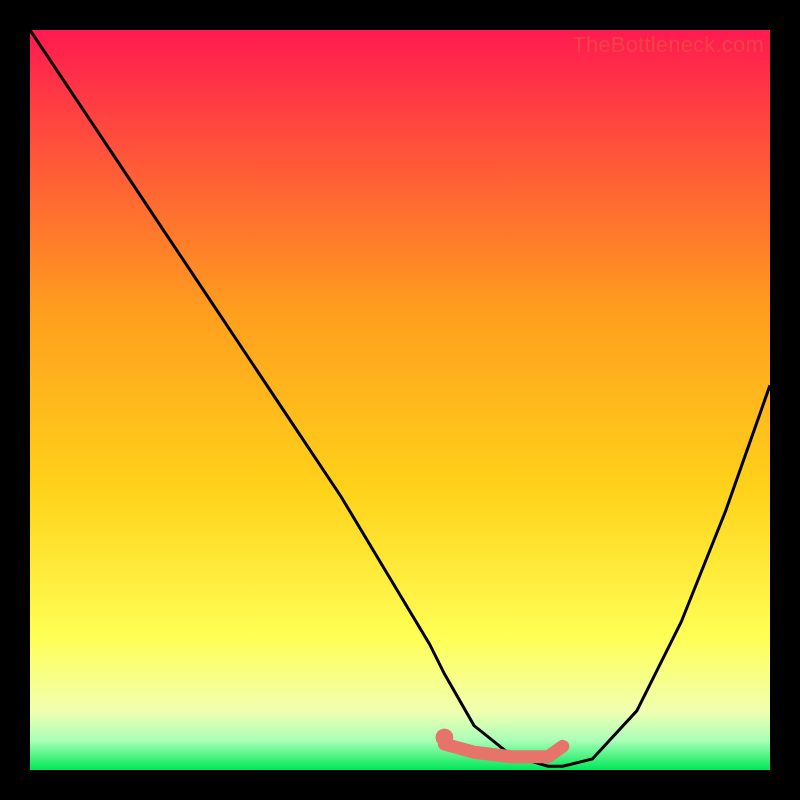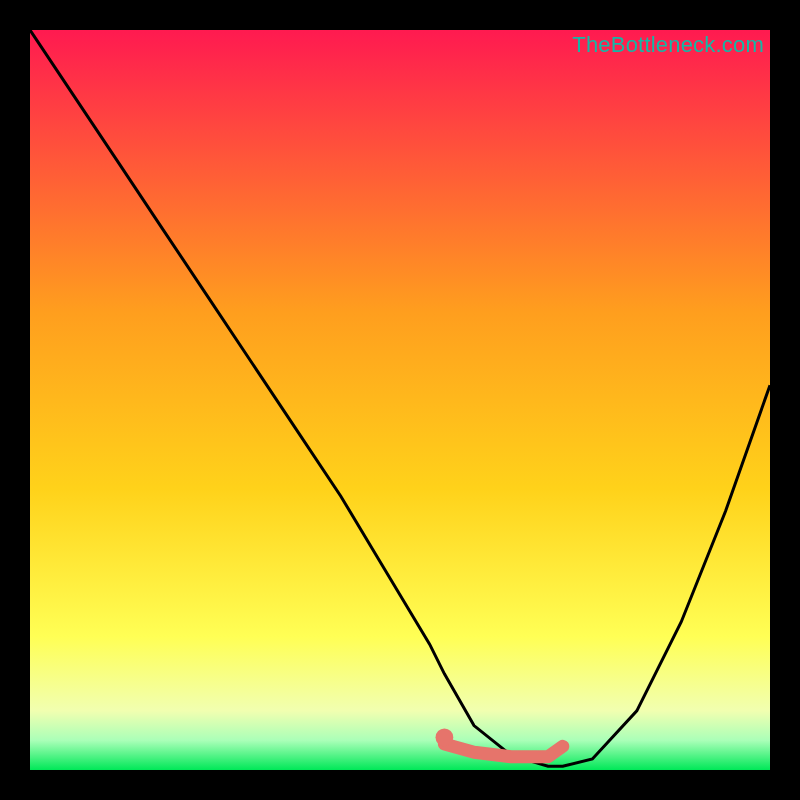--- a/index.html
+++ b/index.html
@@ -20,21 +20,21 @@
     width: 740px;
     height: 740px;
     overflow: hidden;
   }
   .watermark {
     position: absolute;
     top: 2px;
     right: 6px;
     font-family: Arial, Helvetica, sans-serif;
     font-size: 22px;
-    color: #14b8a6;
+    color: #ef4444;
     letter-spacing: 0.2px;
   }
   svg.curve {
     position: absolute;
     left: 0;
     top: 0;
     width: 740px;
     height: 740px;
   }
 </style>

